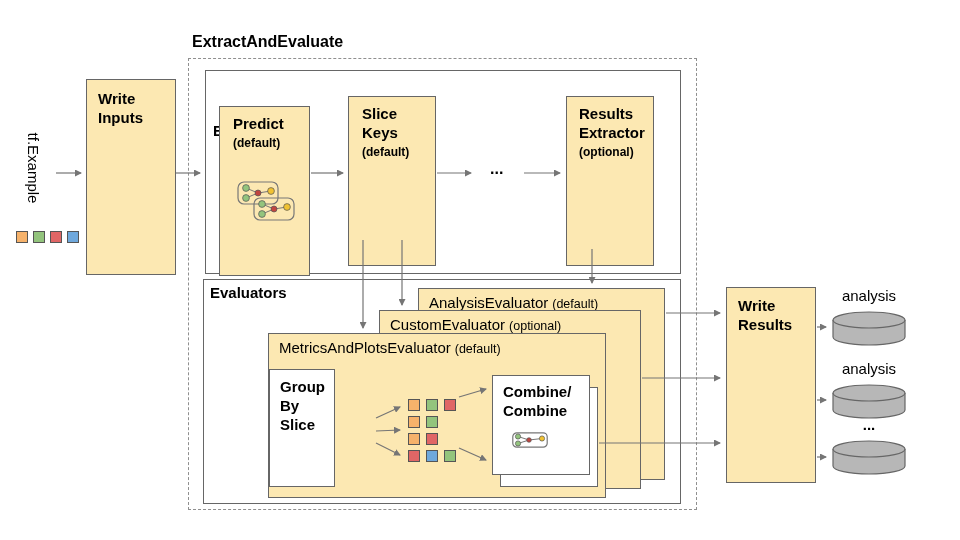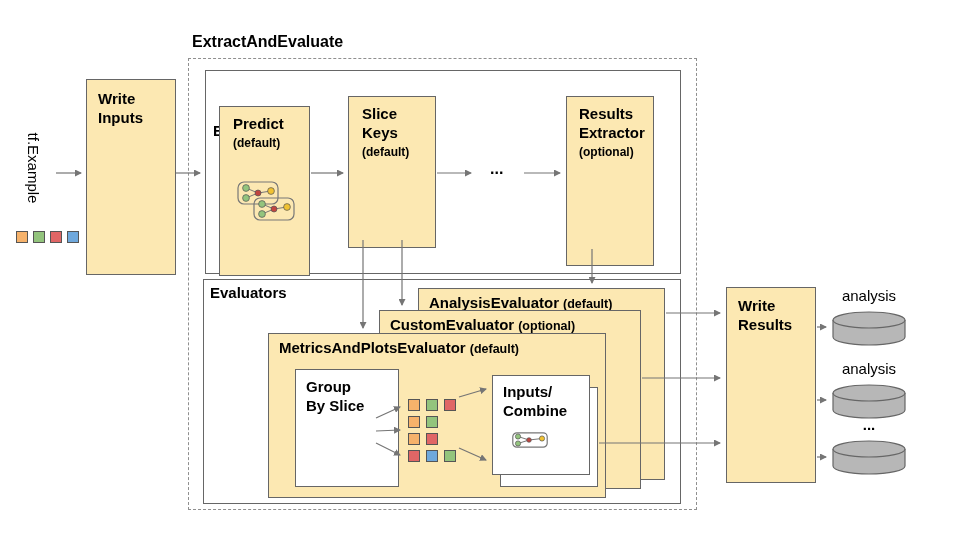--- a/index.html
+++ b/index.html
@@ -21,21 +21,21 @@
   }
   .dashed {
     position:absolute; border:1px dashed #8f8f8f; box-sizing:border-box;
     background:transparent;
   }
   .pipeline-title { position:absolute; font-size:16px; font-weight:bold; white-space:nowrap; }
   .section-label { position:absolute; font-size:15px; font-weight:bold; }
   .box-pad { padding:8px 4px 0 13px; }
   .box-title { font-weight:bold; font-size:15px; line-height:1.25; white-space:pre-line; }
   .box-sub  { font-weight:bold; font-size:12px; margin-top:2px; }
-  .eval-title { font-size:15px; font-weight:bold; padding:5px 0 0 10px; white-space:nowrap; }
+  .eval-title { font-size:15px; font-weight:normal; padding:5px 0 0 10px; white-space:nowrap; }
   .eval-title .sub { font-size:12.5px; margin-left:4px; }
   .tf-label {
     position:absolute; left:-28px; top:158px; width:120px; height:20px;
     text-align:center; font-size:15px; transform:rotate(90deg); white-space:nowrap;
   }
   .sq {
     display:inline-block; width:12px; height:12px; box-sizing:border-box;
     border:1px solid #555; margin-right:5px; vertical-align:top;
   }
   .legend { position:absolute; left:16px; top:231px; white-space:nowrap; }
@@ -97,21 +97,21 @@
     <rect class="chiprect" x="1" y="1" width="40" height="22" rx="6"></rect>
     <line class="chipline" x1="9" y1="7" x2="21" y2="12"></line>
     <line class="chipline" x1="9" y1="17" x2="21" y2="12"></line>
     <line class="chipline" x1="21" y1="12" x2="34" y2="10"></line>
     <circle class="chipnode-g" cx="9" cy="7" r="3.4"></circle>
     <circle class="chipnode-g" cx="9" cy="17" r="3.4"></circle>
     <circle class="chipnode-r" cx="21" cy="12" r="3"></circle>
     <circle class="chipnode-y" cx="34" cy="10" r="3.4"></circle>
   </svg>
 
-  <div class="tanbox" style="left:348px; top:96px; width:88px; height:152px;">
+  <div class="tanbox" style="left:348px; top:96px; width:88px; height:170px;">
     <div class="box-pad">
       <div class="box-title">Slice
 Keys</div>
       <div class="box-sub">(default)</div>
     </div>
   </div>
 
   <div class="ellipsis" style="left:490px; top:160px;">...</div>
 
   <div class="tanbox" style="left:566px; top:96px; width:88px; height:170px;">
@@ -134,36 +134,36 @@
     <div class="eval-title">
       <span>CustomEvaluator</span><span class="sub">(optional)</span>
     </div>
   </div>
   <div class="tanbox" style="left:268px; top:333px; width:338px; height:165px;">
     <div class="eval-title">
       <span>MetricsAndPlotsEvaluator</span><span class="sub">(default)</span>
     </div>
   </div>
 
-  <div class="whitebox" style="left:295px; top:369px; width:104px; height:118px;">
+  <div class="whitebox" style="left:269px; top:369px; width:66px; height:118px;">
     <div class="box-pad" style="padding:8px 2px 0 10px;">
       <div class="box-title">Group
 By Slice</div>
     </div>
   </div>
 
   <div class="slice-row" style="top:399px;"><span class="sq" style="background: rgb(246, 178, 107);"></span><span class="sq" style="background: rgb(147, 196, 125);"></span><span class="sq" style="background: rgb(224, 102, 102);"></span></div>
   <div class="slice-row" style="top:416px;"><span class="sq" style="background: rgb(246, 178, 107);"></span><span class="sq" style="background: rgb(147, 196, 125);"></span></div>
   <div class="slice-row" style="top:433px;"><span class="sq" style="background: rgb(246, 178, 107);"></span><span class="sq" style="background: rgb(224, 102, 102);"></span></div>
   <div class="slice-row" style="top:450px;"><span class="sq" style="background: rgb(224, 102, 102);"></span><span class="sq" style="background: rgb(111, 168, 220);"></span><span class="sq" style="background: rgb(147, 196, 125);"></span></div>
 
   <div class="whitebox" style="left:500px; top:387px; width:98px; height:100px;"></div>
   <div class="whitebox" style="left:492px; top:375px; width:98px; height:100px;">
     <div class="box-pad" style="padding:7px 2px 0 10px;">
-      <div class="box-title">Inputs/
+      <div class="box-title">Combine/
 Combine</div>
     </div>
   </div>
   <svg class="chip" style="left:512px; top:432px;" width="36" height="16" viewBox="0 0 36 16">
     <rect class="chiprect" x="0.8" y="0.8" width="34.4" height="14.4" rx="4"></rect>
     <line class="chipline" x1="6" y1="4.5" x2="17" y2="8"></line>
     <line class="chipline" x1="6" y1="11.5" x2="17" y2="8"></line>
     <line class="chipline" x1="17" y1="8" x2="30" y2="6.5"></line>
     <circle class="chipnode-g" cx="6" cy="4.5" r="2.6"></circle>
     <circle class="chipnode-g" cx="6" cy="11.5" r="2.6"></circle>

